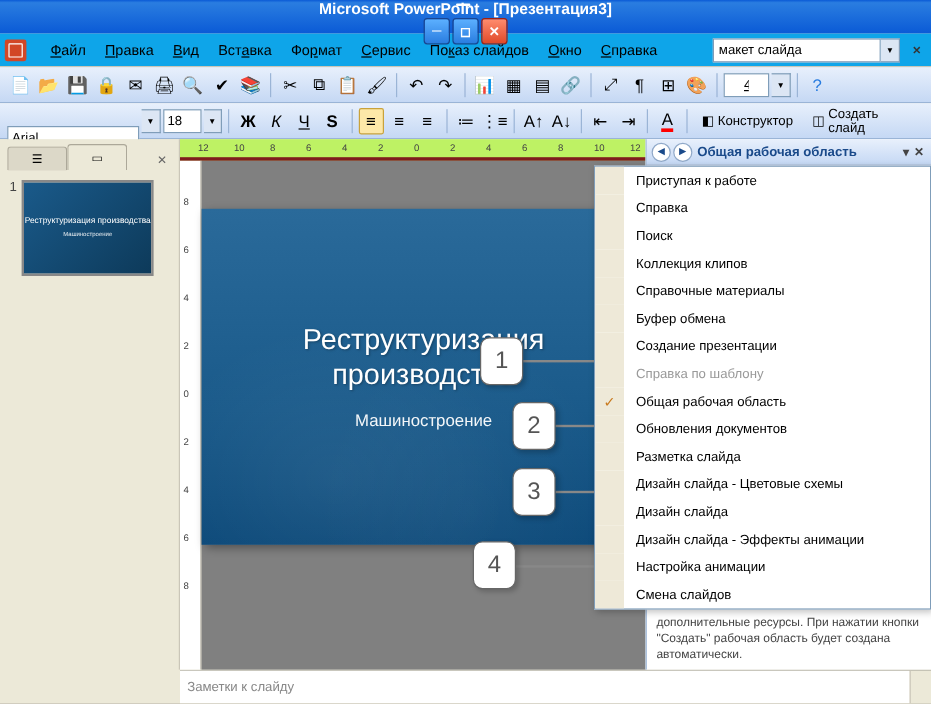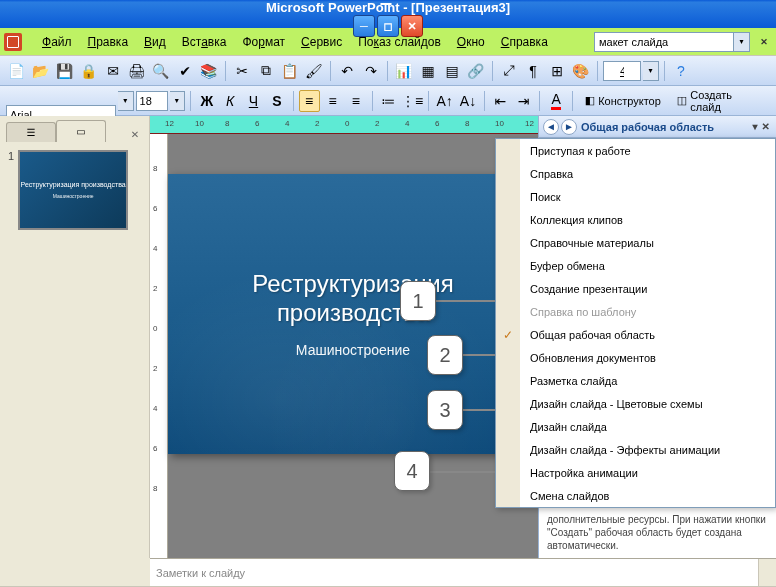--- a/index.html
+++ b/index.html
@@ -8,21 +8,21 @@
 
 .titlebar { height: 28px; background: linear-gradient(to bottom, #0a5ad6 0%, #2a7de0 8%, #0a5ad6 100%); display: flex; align-items: center; padding: 0 3px; flex-direction: column; }
 .titlebar-icon { width: 18px; height: 18px; background: #d24726; margin-right: 5px; border-radius: 2px; position: relative; }
 .titlebar-icon::after { content: ""; position: absolute; inset: 3px; border: 1px solid #fff; border-radius: 1px; }
 .titlebar-text { color: #fff; font-size: 13px; font-weight: bold; flex: 1; }
 .winbtns { display: flex; gap: 2px; }
 .winbtn { width: 22px; height: 22px; background: linear-gradient(to bottom,#5cb0ff,#2a7de0); border: 1px solid #1a4590; border-radius: 3px; color: #fff; display: flex; align-items: center; justify-content: center; font-size: 11px; font-weight: bold; cursor: pointer; }
 .winbtn.close { background: linear-gradient(to bottom,#ff8c6e,#e04a2a); border-color: #a02010; }
 
 
-.menubar { height: 28px; background: #bef264; display: flex; align-items: center; padding: 2px 4px; border-bottom: 1px solid #cac6b8; }
+.menubar { height: 28px; background: #0ea5e9; display: flex; align-items: center; padding: 2px 4px; border-bottom: 1px solid #cac6b8; }
 .menubar-icon { width: 18px; height: 18px; background: #d24726; border-radius: 2px; margin-right: 12px; position: relative; }
 .menubar-icon::after { content: ""; position: absolute; inset: 3px; border: 1px solid #fff; border-radius: 1px; }
 .menu-item { padding: 3px 8px; font-size: 12px; cursor: pointer; }
 .menu-item u { text-decoration: underline; }
 .menu-spacer { flex: 1; }
 .menu-input { width: 140px; height: 20px; font-size: 11px; border: 1px solid #7f9db9; padding: 0 4px; }
 .menu-dropdown-btn { width: 16px; height: 20px; background: #dce6f4; border: 1px solid #7f9db9; border-left: 0; font-size: 8px; display: flex; align-items: center; justify-content: center; }
 
 
 .toolbar { height: 30px; background: linear-gradient(to bottom,#e8f0fc,#c5d8f4); display: flex; align-items: center; padding: 0 6px; gap: 2px; border-bottom: 1px solid #9ab4d6; }
@@ -47,21 +47,21 @@
 .sptab-close { margin-left: auto; width: 16px; height: 16px; display: flex; align-items: center; justify-content: center; cursor: pointer; font-size: 10px; color: #666; }
 .thumbs { flex: 1; padding: 8px; }
 .thumb-wrap { display: flex; gap: 4px; }
 .thumb-num { font-size: 11px; color: #444; }
 .thumb { width: 110px; height: 80px; background: linear-gradient(135deg,#1a5a8a,#0d3a5a); border: 2px solid #888; display: flex; flex-direction: column; align-items: center; justify-content: center; color: #fff; }
 .thumb-title { font-size: 7px; text-align: center; line-height: 1.2; }
 .thumb-sub { font-size: 5px; margin-top: 4px; opacity: 0.9; }
 
 
 .editarea { flex: 1; display: flex; flex-direction: column; position: relative; background: #ece9d8; }
-.ruler-h { height: 18px; background: #5eead4; border-bottom: 1px solid #7f1d1d; display: flex; align-items: center; font-size: 8px; color: #444; padding-left: 30px; position: relative; overflow: hidden; }
+.ruler-h { height: 18px; background: #bef264; border-bottom: 3px solid #7f1d1d; display: flex; align-items: center; font-size: 8px; color: #444; padding-left: 30px; position: relative; overflow: hidden; }
 .ruler-h span { position: absolute; top: 3px; }
 .edit-body { flex: 1; display: flex; }
 .ruler-v { width: 18px; background: #fff; border-right: 1px solid #aca899; position: relative; font-size: 8px; color: #444; }
 .ruler-v span { position: absolute; left: 3px; }
 .canvas-wrap { flex: 1; background: #808080; display: flex; align-items: flex-start; justify-content: center; padding-top: 40px; position: relative; }
 .slide { width: 370px; height: 280px; background: linear-gradient(180deg,#2a6a9a 0%, #1a5a8a 60%, #0d4a7a 100%); box-shadow: 3px 3px 8px rgba(0,0,0,.4); display: flex; flex-direction: column; align-items: center; justify-content: center; position: relative; }
 .slide::after { content:""; position:absolute; inset:0; background: radial-gradient(ellipse at 30% 80%, rgba(255,255,255,0.06), transparent 40%), radial-gradient(ellipse at 60% 90%, rgba(255,255,255,0.04), transparent 40%); pointer-events:none; }
 .slide-title { color: #fff; font-size: 24px; text-align: center; line-height: 1.2; font-weight: normal; text-shadow: 1px 1px 2px rgba(0,0,0,.3); }
 .slide-sub { color: #fff; font-size: 14px; margin-top: 14px; opacity: 0.95; }
 

